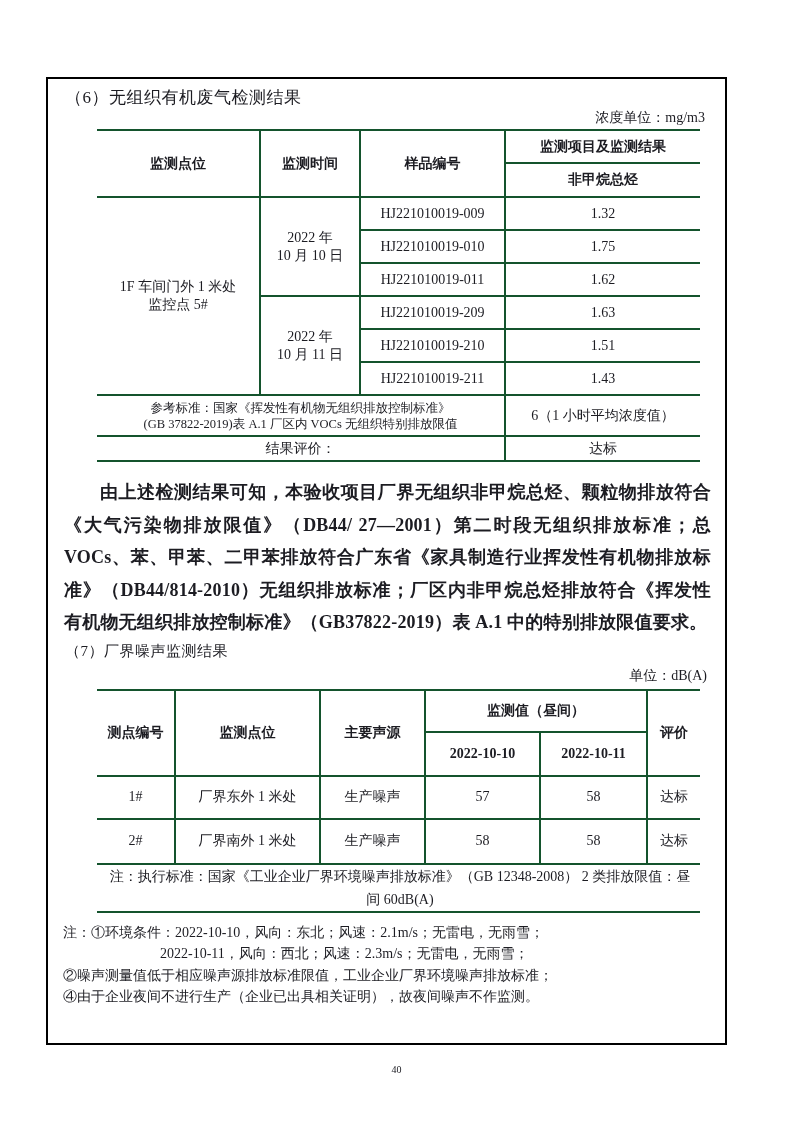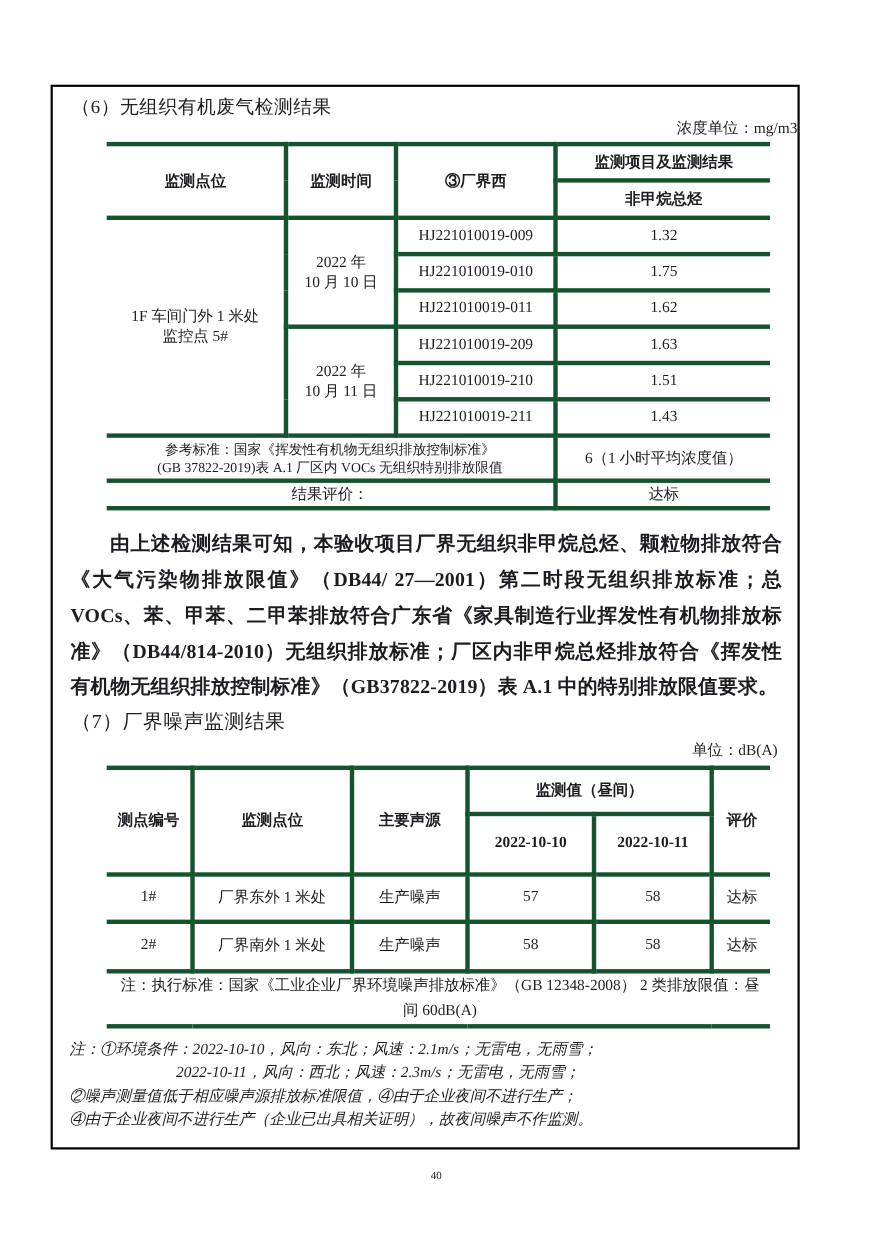--- a/index.html
+++ b/index.html
@@ -19,54 +19,55 @@
     box-sizing:border-box;
     overflow:hidden;
   }
   .sec-heading{
     margin:7px 0 0 17px;
     font-size:17px;
     letter-spacing:0.5px;
   }
   .unit-label{
     text-align:right;
+    padding-right:20px;
     font-size:14px;
     margin-top:0px;
     height:18px;
     line-height:18px;
   }
   table{
     border-collapse:collapse;
     table-layout:fixed;
     width:603px;
     margin-left:49px;
     font-size:14px;
   }
   td{
-    border:4px solid #14532d;
+    border:2px solid #14532d;
     text-align:center;
     vertical-align:middle;
     padding:0 3px;
     box-sizing:border-box;
     overflow:hidden;
   }
   td.bl0{border-left:none;}
   td.br0{border-right:none;}
   .hdr{font-weight:bold;}
   .pre{white-space:pre-line;}
   .small{font-size:12.5px;line-height:16px;}
   .t1{margin-top:2px;}
   .t1 .hrow1 td{height:33px;}
   .t1 .hrow2 td{height:34px;margin-left:32px;}
   .t1 .drow td{height:33px;}
   .t1 .refrow td{height:41px;}
   .t1 .evalrow td{height:25px;}
   .t2{margin-top:4px;}
   .t2 .hrow1 td{height:42px;}
-  .t2 .hrow2 td{height:55px;}
+  .t2 .hrow2 td{height:44px;}
   .t2 .drow1 td{height:43px;}
   .t2 .drow2 td{height:45px;}
   .t2 .noterow td{
     height:46px;
     text-align:center;
     padding-left:6px;
     font-weight:normal;
     line-height:23px;
     font-size:14px;
   }
@@ -74,37 +75,37 @@
     margin:14px 14px 0 16px;
     font-size:18px;
     font-weight:bold;
     line-height:32.5px;
     text-align:justify;
     text-indent:2em;
     letter-spacing:0.2px;
   }
   .sec7-heading{
     margin:3px 0 0 17px;
-    font-size:18px;
+    font-size:15px;
     letter-spacing:0.5px;
   }
   .unit-label2{
     text-align:right;
     padding-right:18px;
     font-size:14px;
     margin-top:6px;
     height:18px;
     line-height:18px;
   }
   .footnotes{
     margin:9px 14px 0 15px;
     font-size:14px;
     line-height:21.5px;
   }
-  .footnotes .fn{display:block;font-style:italic;}
+  .footnotes .fn{display:block;}
   .footnotes .fn-indent{padding-left:97px;}
   .page-number{
     position:absolute;
     left:0;right:0;
     top:1064px;
     text-align:center;
     font-size:10px;
   }
 </style>
 </head>
@@ -119,21 +120,21 @@
     <colgroup>
       <col style="width:163px">
         <col style="width:100px">
         <col style="width:145px">
         <col style="width:195px">
     </colgroup>
     <tbody>
         <tr class="hrow1">
       <td class="hdr bl0" rowspan="2">监测点位</td>
       <td class="hdr" rowspan="2">监测时间</td>
-      <td class="hdr" rowspan="2">③厂界西</td>
+      <td class="hdr" rowspan="2">样品编号</td>
       <td class="hdr br0">监测项目及监测结果</td>
     </tr>
     <tr class="hrow2">
       <td class="hdr br0">非甲烷总烃</td>
     </tr>
     <tr class="drow">
       <td class="bl0 pre" rowspan="6">1F 车间门外 1 米处
 监控点 5#</td>
       <td class="pre" rowspan="3">2022 年
 10 月 10 日</td>
@@ -221,19 +222,19 @@
         <span class="fn">注：执行标准：国家《工业企业厂界环境噪声排放标准》（GB 12348-2008）</span>
         <span class="fn">2 类排放限值：昼间 60dB(A)</span>
       </td>
     </tr>
   </tbody>
     </table>
 
   <div class="footnotes">
     <span class="fn">注：①环境条件：2022-10-10，风向：东北；风速：2.1m/s；无雷电，无雨雪；</span>
     <span class="fn fn-indent">2022-10-11，风向：西北；风速：2.3m/s；无雷电，无雨雪；</span>
-    <span class="fn">②噪声测量值低于相应噪声源排放标准限值，④由于企业夜间不进行生产；</span>
+    <span class="fn">②噪声测量值低于相应噪声源排放标准限值，工业企业厂界环境噪声排放标准；</span>
     <span class="fn">④由于企业夜间不进行生产（企业已出具相关证明），故夜间噪声不作监测。</span>
   </div>
 
 </div>
 
 <div class="page-number">40</div>
 
 </body></html>

